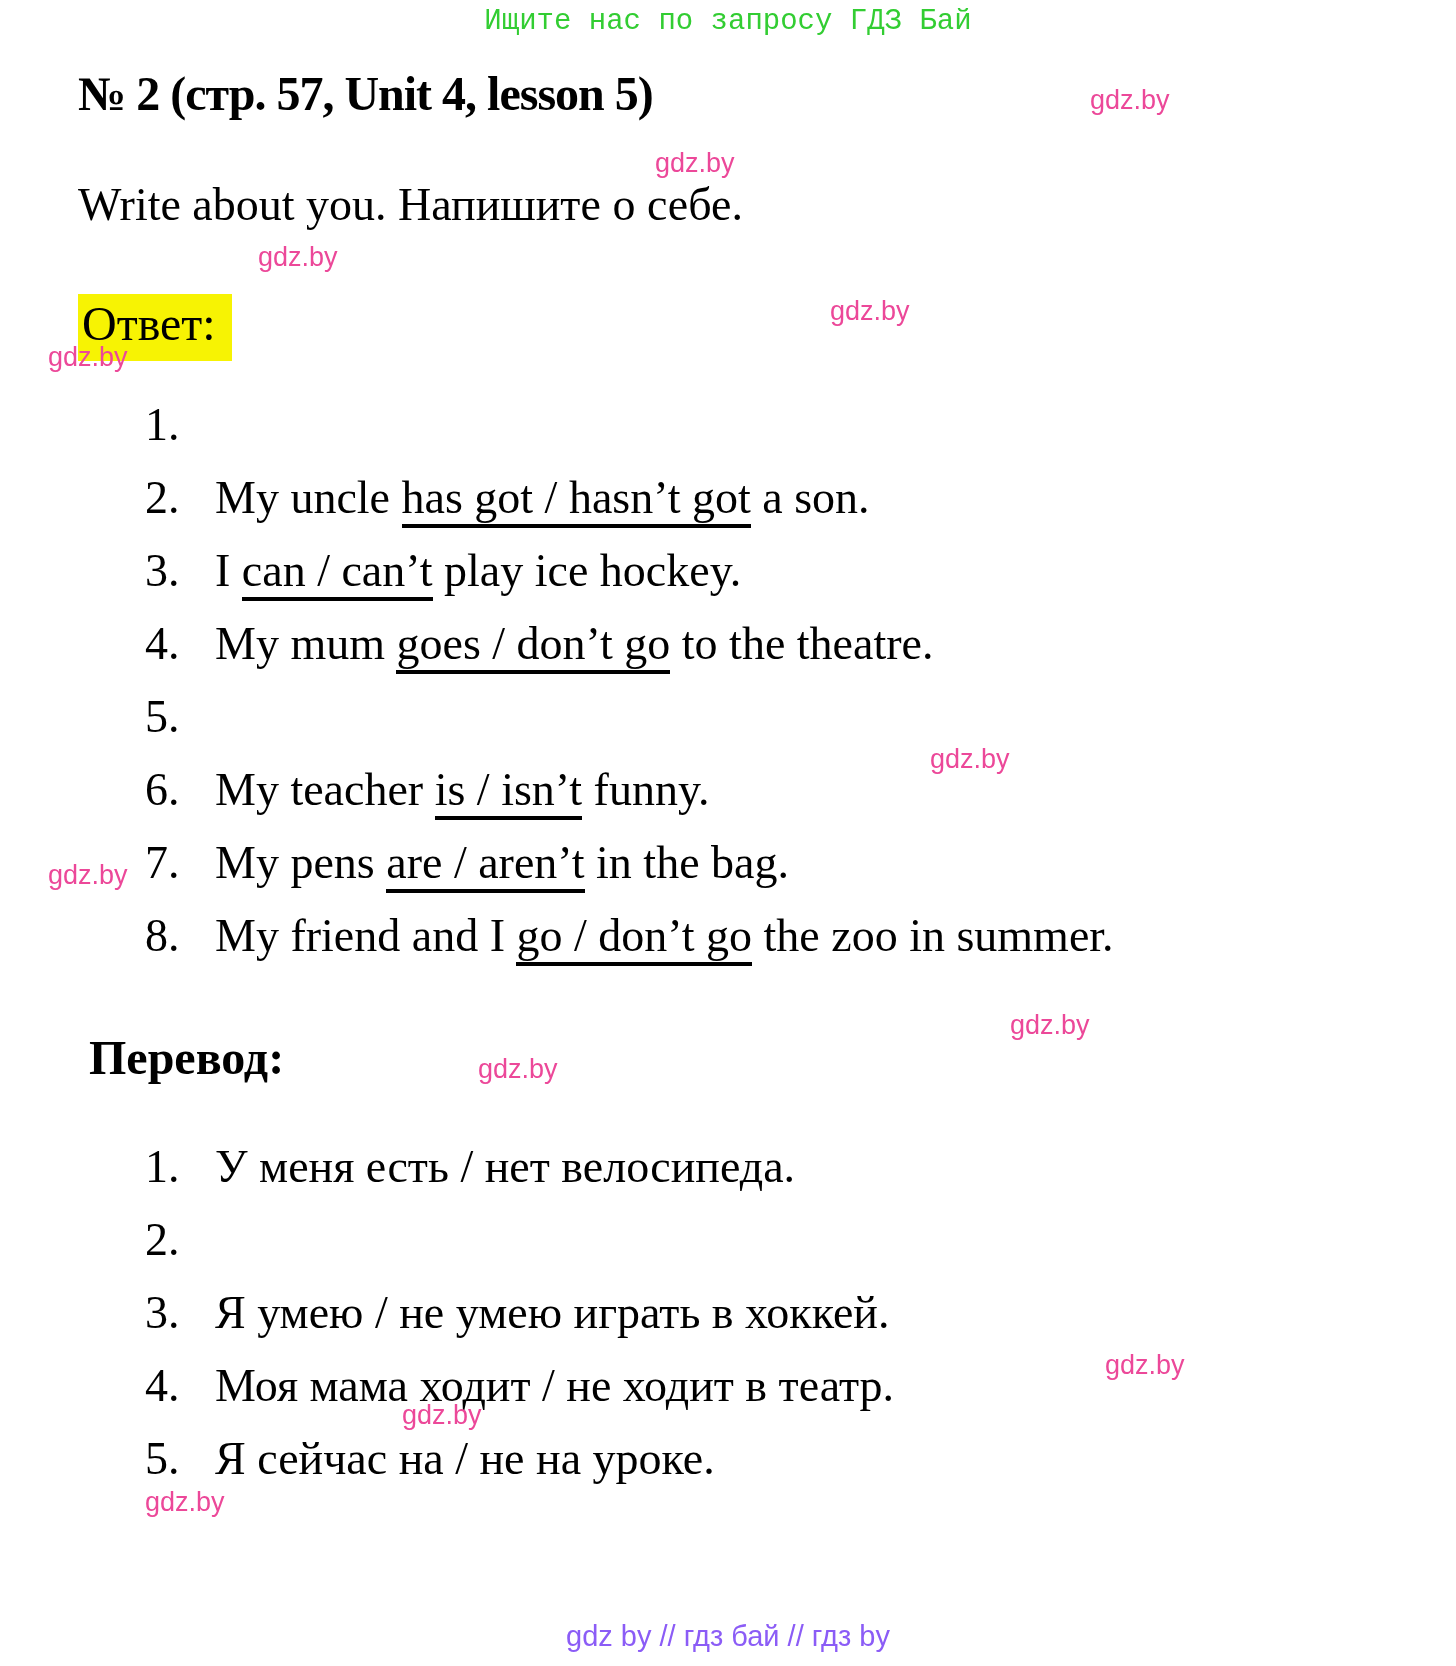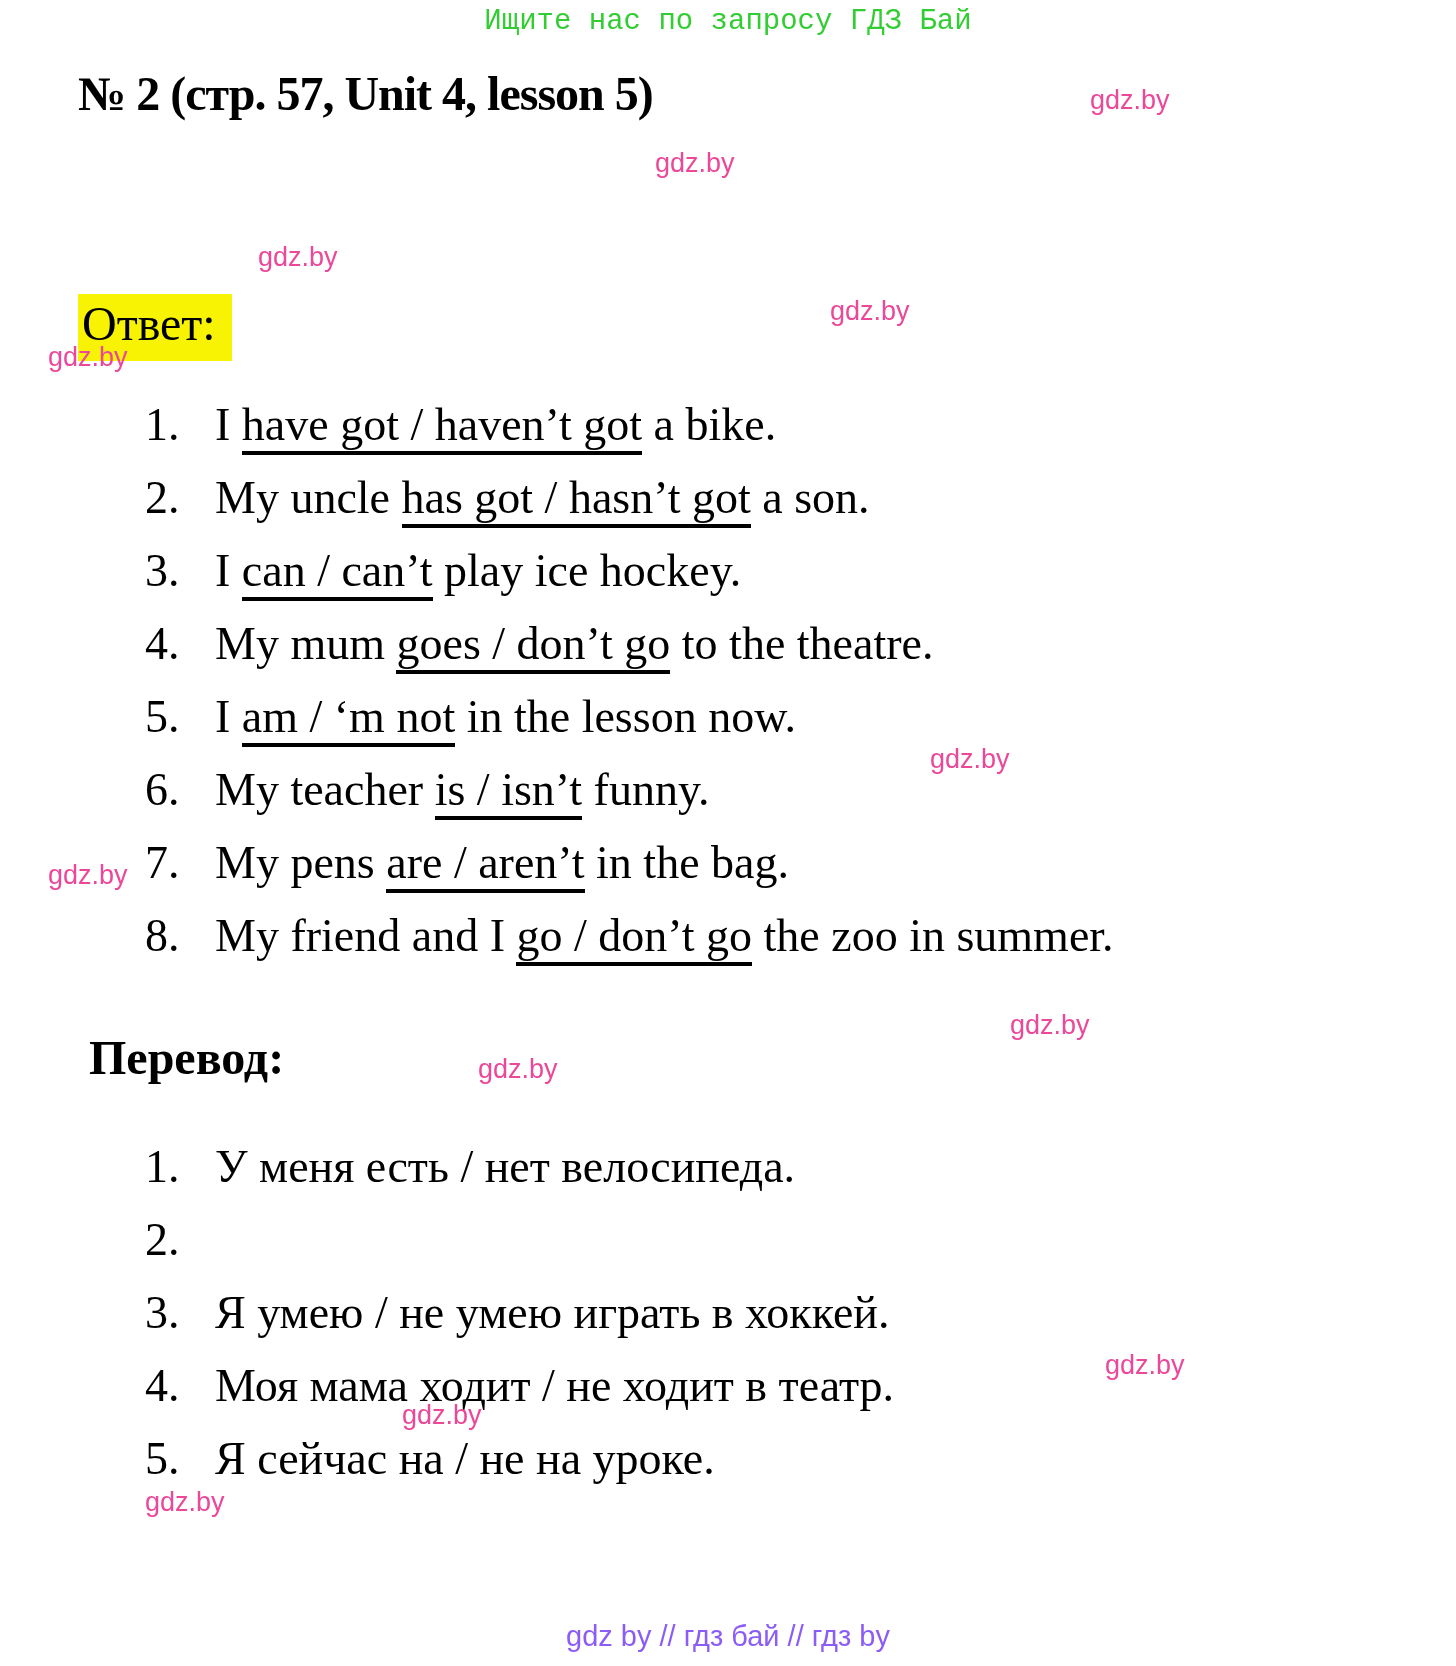--- a/index.html
+++ b/index.html
@@ -86,43 +86,42 @@
 </style>
 </head>
 <body>
 
 <div class="page">
 
   <div class="promo" style="color: rgb(50, 205, 50);">Ищите нас по запросу ГДЗ Бай</div>
 
   <div class="title">№ 2 (стр. 57, Unit 4, lesson 5)</div>
 
+  <div class="task">Write about you. Напишите о себе.</div>
 
   <div class="answer-label" style="background: rgb(247, 243, 3);">Ответ:</div>
 
   <ol class="list answers">
       <li class="item">
         <span class="num">1.</span>
-        <span class="txt"><span>I </span><span class="choice">have got / haven’t got</span><span> a bike.</span></span>
       </li>
       <li class="item">
         <span class="num">2.</span>
         <span class="txt"><span>My uncle </span><span class="choice">has got / hasn’t got</span><span> a son.</span></span>
       </li>
       <li class="item">
         <span class="num">3.</span>
         <span class="txt"><span>I </span><span class="choice">can / can’t</span><span> play ice hockey.</span></span>
       </li>
       <li class="item">
         <span class="num">4.</span>
         <span class="txt"><span>My mum </span><span class="choice">goes / don’t go</span><span> to the theatre.</span></span>
       </li>
       <li class="item">
         <span class="num">5.</span>
-        <span class="txt"><span>I </span><span class="choice">am / ‘m not</span><span> in the lesson now.</span></span>
       </li>
       <li class="item">
         <span class="num">6.</span>
         <span class="txt"><span>My teacher </span><span class="choice">is / isn’t</span><span> funny.</span></span>
       </li>
       <li class="item">
         <span class="num">7.</span>
         <span class="txt"><span>My pens </span><span class="choice">are / aren’t</span><span> in the bag.</span></span>
       </li>
       <li class="item">

